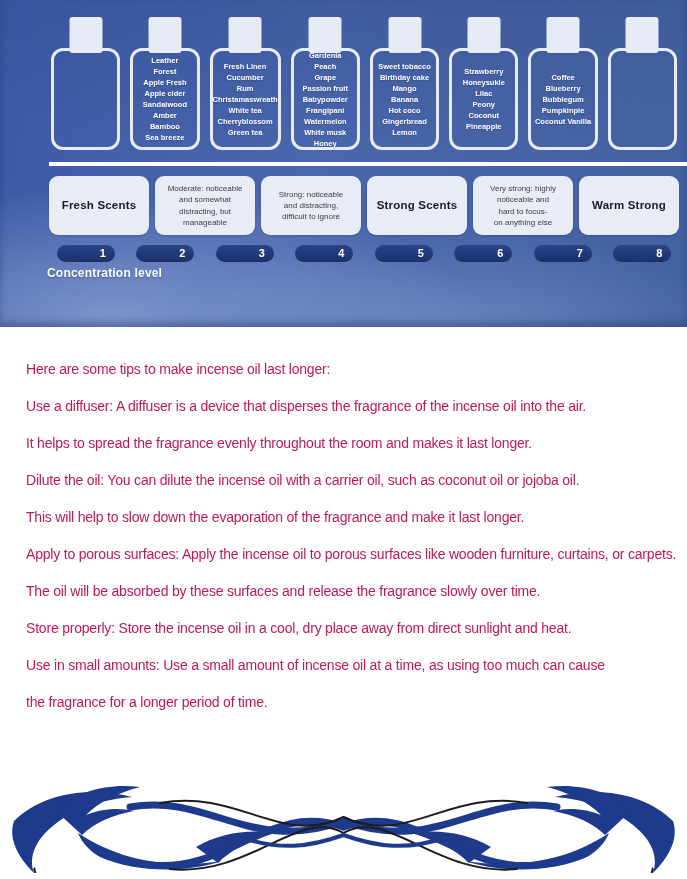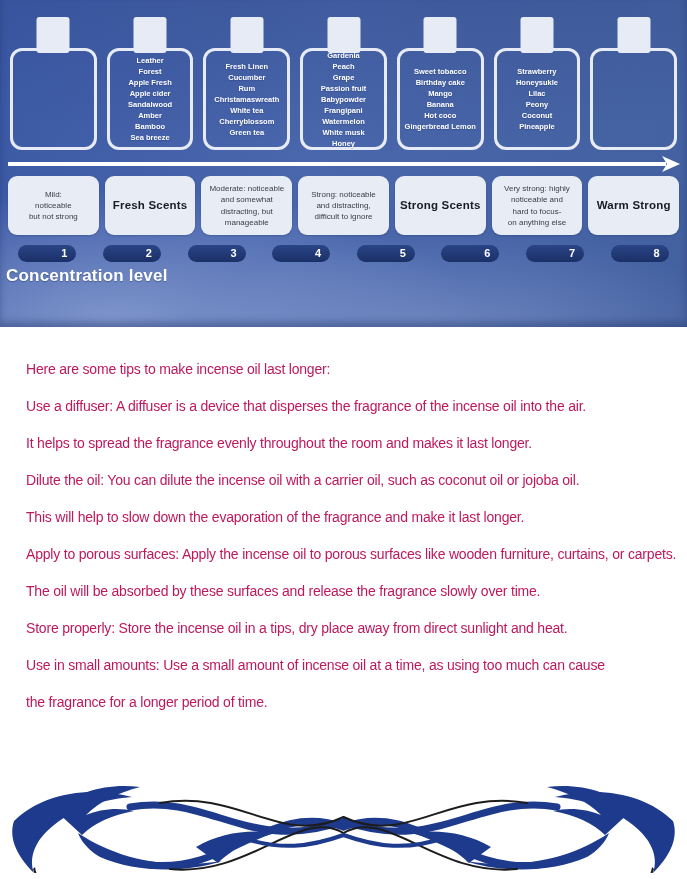--- a/index.html
+++ b/index.html
@@ -14,20 +14,21 @@
   
   .banner {
     width:687px; height:327px;
     background:
       radial-gradient(120% 90% at 16% 98%, rgba(175,192,232,.55) 0%, rgba(175,192,232,0) 45%),
       radial-gradient(90% 70% at 68% 102%, rgba(165,185,228,.38) 0%, rgba(165,185,228,0) 45%),
       radial-gradient(150% 130% at 50% -30%, rgba(18,38,92,.28) 0%, rgba(18,38,92,0) 60%),
       linear-gradient(100deg, #3c59a5 0%, #4a67ad 45%, #43609f 100%);
     box-shadow: inset 0 -5px 7px rgba(25,45,95,.38);
     position:relative;
+    padding-left:41px;
   }
 
   .bottles-row { display:flex; gap:10px; padding:48px 10px 0 10px; }
   .bottle {
     flex:1; position:relative; height:102px;
     border:3px solid #e6ebf6; border-radius:12px;
     display:flex; align-items:center; justify-content:center;
   }
   .bottle-cap {
     position:absolute; top:-34px; left:50%; transform:translateX(-50%);
@@ -58,21 +59,21 @@
   .pills-row { display:flex; gap:6px; padding:0 8px; margin-top:10px; }
   .pill-cell { flex:1; display:flex; justify-content:center; }
   .pill {
     width:58px; height:17px; border-radius:9px;
     background:linear-gradient(#2a4586, #1a3068);
     color:#ffffff; font-size:11px; font-weight:bold;
     text-align:right; line-height:17px; padding-right:9px;
   }
 
   .axis-label {
-    color:#ffffff; font-weight:bold; font-size:17px;
+    color:#ffffff; font-weight:bold; font-size:12px;
     margin:4px 0 0 6px; letter-spacing:.2px;
     text-shadow:0 1px 1px rgba(20,40,90,.4);
   }
 
   
   .tips { padding:27px 8px 0 26px; }
   .tips p {
     margin:8px 0 22px 0; font-size:14px; line-height:15px;
     color:#be185d; letter-spacing:-0.2px; white-space:nowrap;
   }
@@ -136,35 +137,40 @@
       <span class="bottle-cap"></span>
       <div class="scent-list">Strawberry
 Honeysukle
 Lilac
 Peony
 Coconut
 Pineapple</div>
     </div>
     <div class="bottle">
       <span class="bottle-cap"></span>
+      <div class="scent-list">Coffee
+Blueberry
+Bubblegum
+Pumpkinpie
+Coconut Vanilla</div>
+    </div>
+    <div class="bottle">
+      <span class="bottle-cap"></span>
       <div class="scent-list"></div>
     </div>
   </div>
 
   <div class="arrow-row">
     <svg width="687" height="18" viewBox="0 0 687 18">
       <line x1="8" y1="9" x2="666" y2="9" stroke="#ffffff" stroke-width="4"></line>
       <path d="M662 1 L680 9 L662 17 L667 9 Z" fill="#ffffff"></path>
     </svg>
   </div>
 
   <div class="levels-row">
-    <div class="level-box">Mild:
-noticeable
-but not strong</div>
     <div class="level-box emphasis">Fresh Scents</div>
     <div class="level-box">Moderate: noticeable
 and somewhat
 distracting, but
 manageable</div>
     <div class="level-box">Strong: noticeable
 and distracting,
 difficult to ignore</div>
     <div class="level-box emphasis">Strong Scents</div>
     <div class="level-box">Very strong: highly
@@ -205,21 +211,21 @@
 </div>
 
 <div class="tips">
   <p>Here are some tips to make incense oil last longer:</p>
   <p>Use a diffuser: A diffuser is a device that disperses the fragrance of the incense oil into the air.</p>
   <p>It helps to spread the fragrance evenly throughout the room and makes it last longer.</p>
   <p>Dilute the oil: You can dilute the incense oil with a carrier oil, such as coconut oil or jojoba oil.</p>
   <p>This will help to slow down the evaporation of the fragrance and make it last longer.</p>
   <p>Apply to porous surfaces: Apply the incense oil to porous surfaces like wooden furniture, curtains, or carpets.</p>
   <p>The oil will be absorbed by these surfaces and release the fragrance slowly over time.</p>
-  <p>Store properly: Store the incense oil in a tips, dry place away from direct sunlight and heat.</p>
+  <p>Store properly: Store the incense oil in a cool, dry place away from direct sunlight and heat.</p>
   <p>Use in small amounts: Use a small amount of incense oil at a time, as using too much can cause</p>
   <p>the fragrance for a longer period of time.</p>
 </div>
 
 <div class="flourish">
   <svg width="687" height="94" viewBox="0 0 687 94">
     <defs>
       <g id="halfFlourish">
 
         <path d="M14 42 C40 16 86 6 132 18 C106 20 76 28 54 46 C36 60 28 78 34 94 C18 78 8 60 14 42 Z" fill="#1e3a8c"></path>

